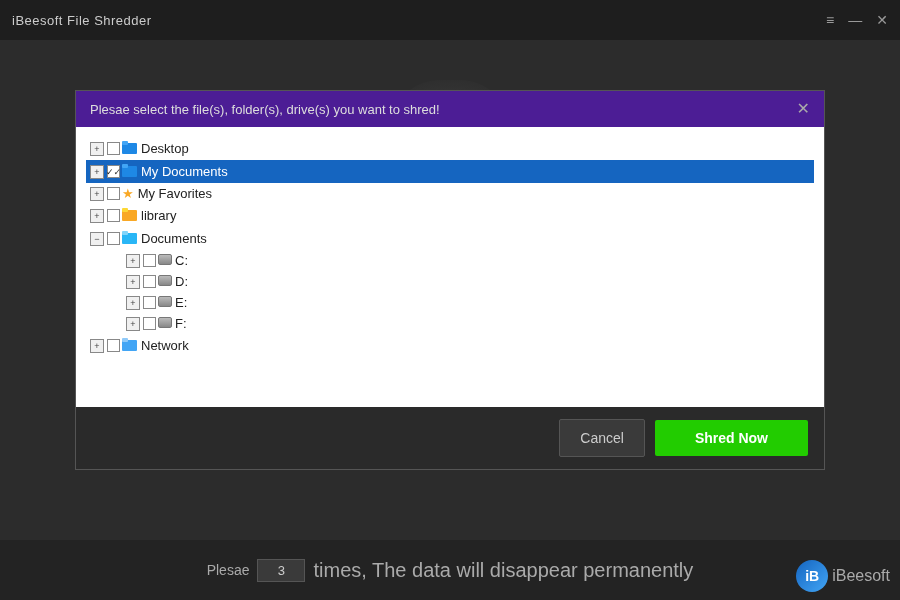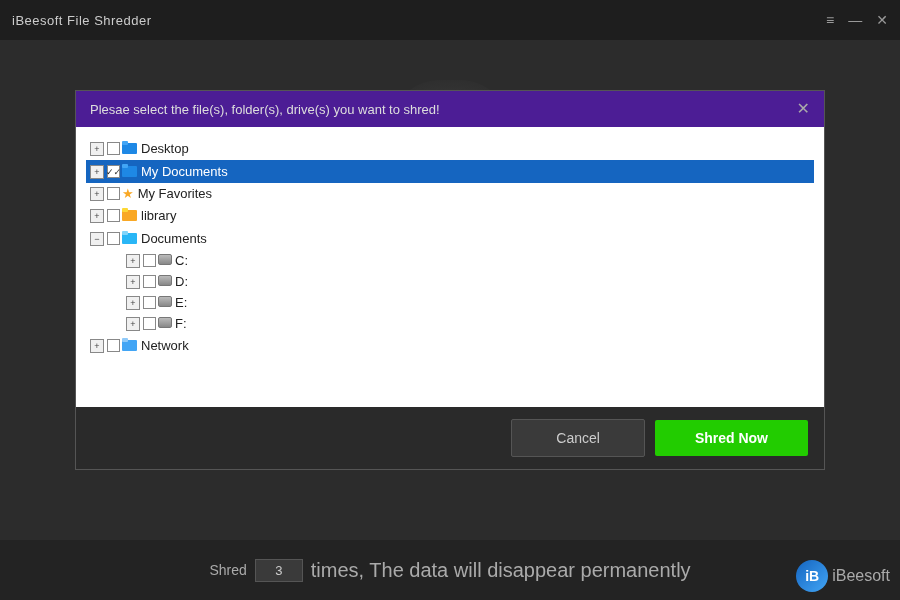--- a/index.html
+++ b/index.html
@@ -182,21 +182,21 @@
       display: flex;
       align-items: center;
       justify-content: flex-end;
       gap: 10px;
     }
 
     .btn-cancel {
       background: #3a3a3a;
       color: #ccc;
       border: 1px solid #555;
-      padding: 10px 44px;
+      padding: 10px 20px;
       font-size: 14px;
       cursor: pointer;
       border-radius: 2px;
     }
 
     .btn-shred {
       background: #22cc00;
       color: #fff;
       border: none;
       padding: 10px 40px;
@@ -370,21 +370,21 @@
         </div>
     </div>
 
     <div class="dialog-footer">
       <button class="btn-cancel">Cancel</button>
       <button class="btn-shred">Shred Now</button>
     </div>
   </div>
 
   <div class="bottom-bar">
-    <span class="erase-label">Shred</span>
+    <span class="erase-label">Plesae</span>
     <input class="erase-spinner" type="text" value="3" style="">
     <span class="erase-msg">times, The data will disappear permanently</span>
   </div>
 
   <div class="logo-badge">
     <div class="logo-circle">
       <span>iB</span>
     </div>
     <span class="logo-text">iBeesoft</span>
   </div>

